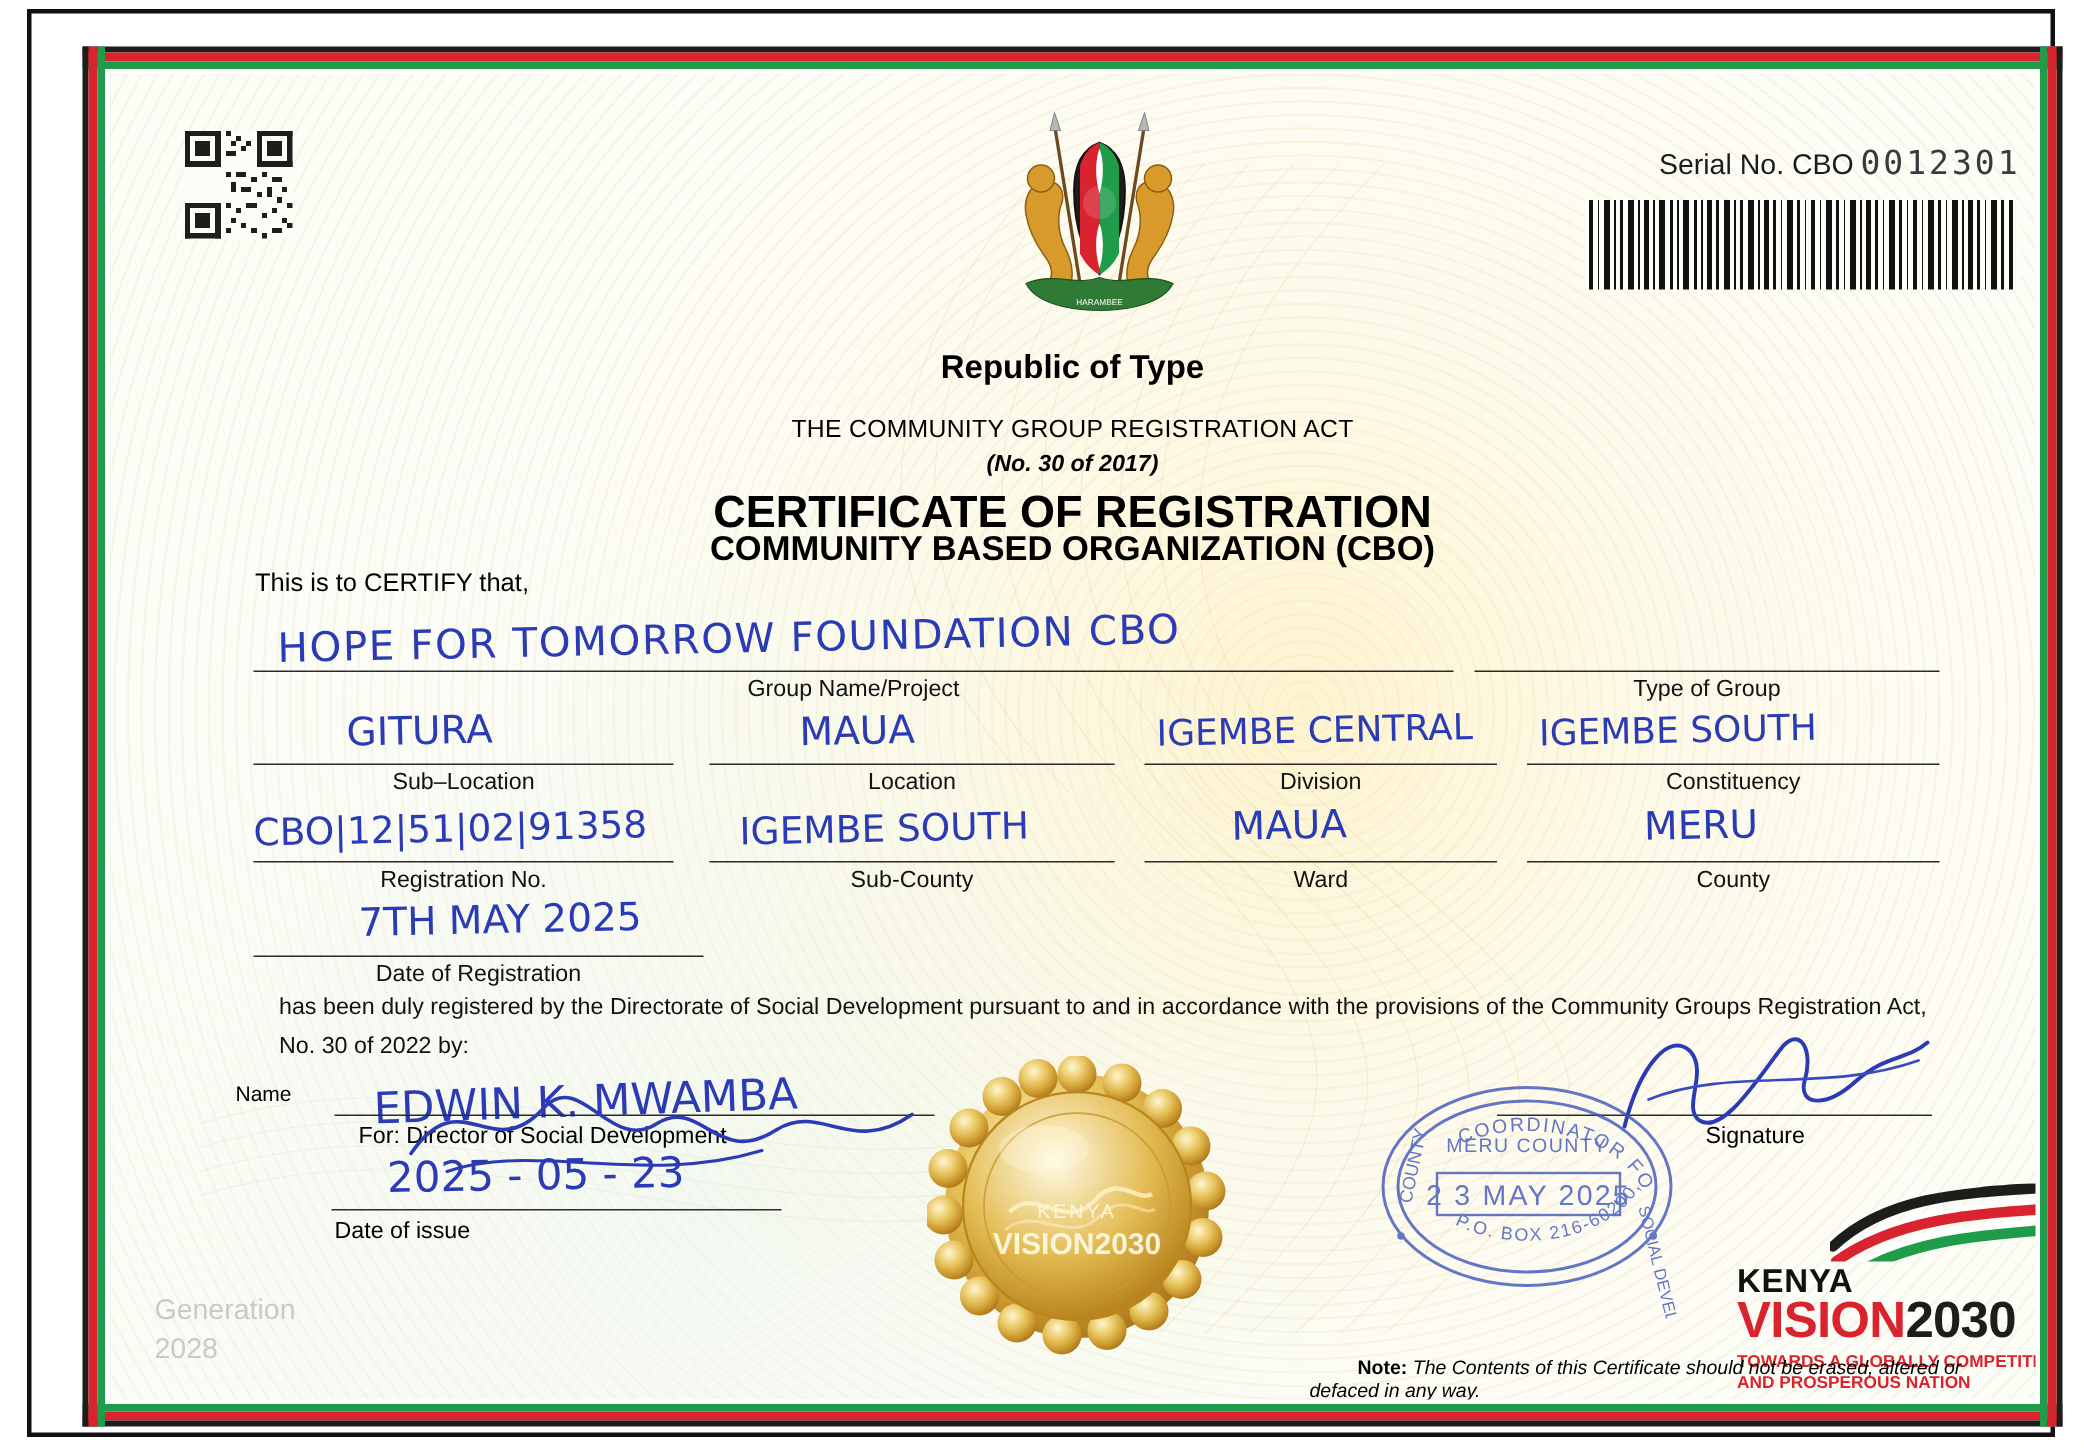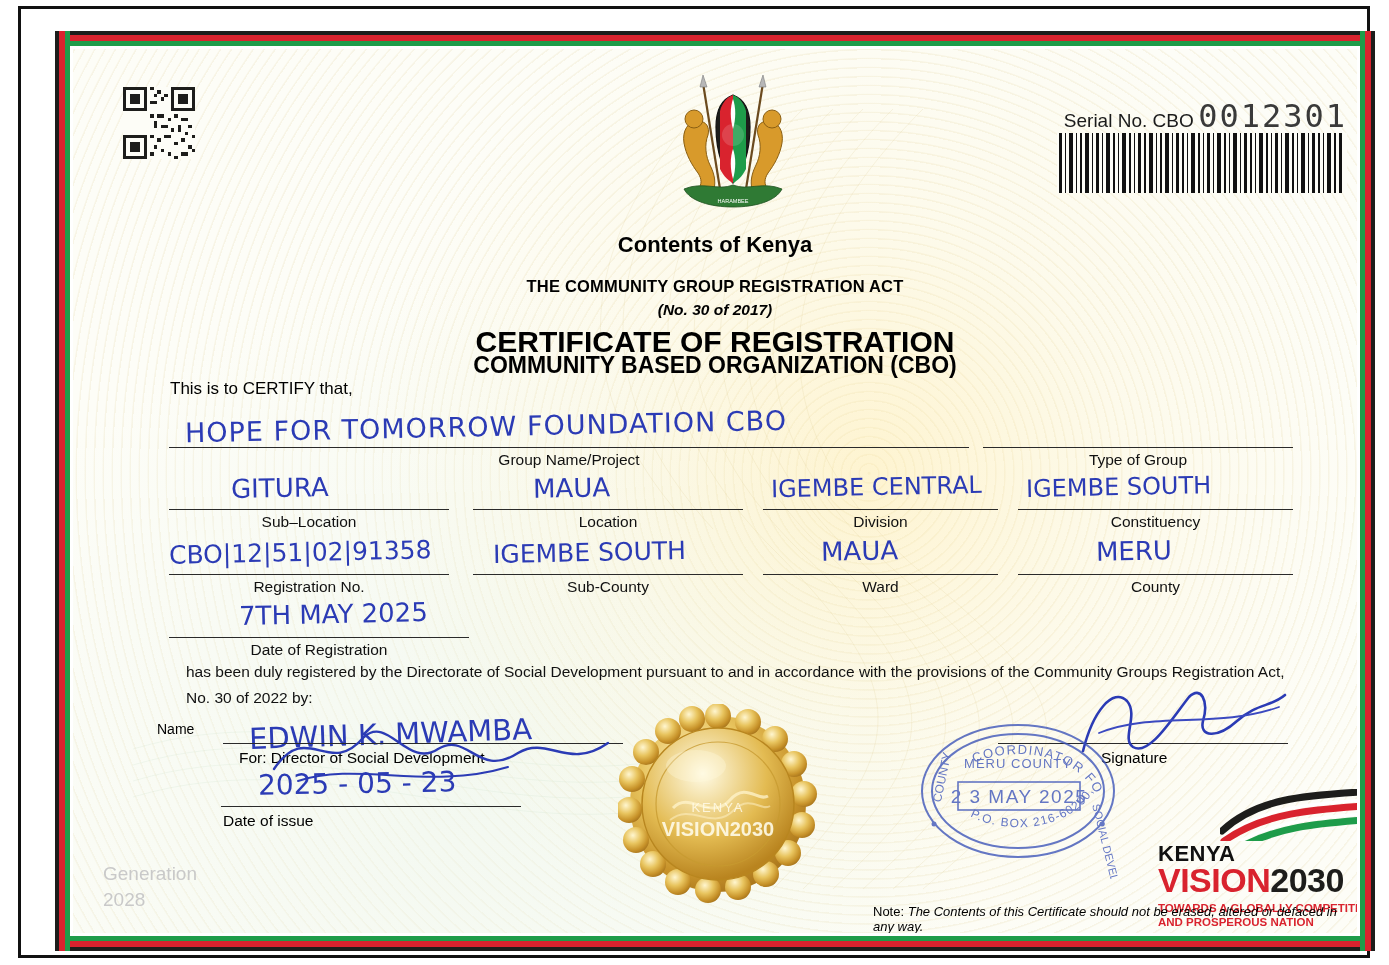--- a/index.html
+++ b/index.html
@@ -51,27 +51,27 @@
 
   
   #qr { position:absolute; left:50px; top:38px; width:72px; height:72px; }
   #coat { position:absolute; left:585px; top:20px; width:150px; height:150px; }
   #serial-wrap {
     position:absolute; right:10px; top:48px; text-align:right;
   }
   #serial-label { font-size:19px; color:#1b1b1b; }
   #serial-number {
     font-family:"DejaVu Sans Mono", monospace;
-    font-size:32px; letter-spacing:2px; color:#3a3a3a;
+    font-size:22px; letter-spacing:2px; color:#3a3a3a;
   }
   #barcode { position:absolute; right:10px; top:84px; width:290px; height:60px; }
 
   .ctr { text-align:center; }
   #rok { position:absolute; top:183px; left:0; width:100%; font-size:22px; font-weight:bold; }
-  #act { position:absolute; top:228px; left:0; width:100%; font-size:16.5px; font-weight:bold; letter-spacing:.2px; }
+  #act { position:absolute; top:228px; left:0; width:100%; font-size:16.5px; font-weight:normal; letter-spacing:.2px; }
   #actno { position:absolute; top:252px; left:0; width:100%; font-size:15.5px; font-weight:bold; font-style:italic; }
   #t1 { position:absolute; top:276px; left:0; width:100%; font-size:30px; font-weight:bold; }
   #t2 { position:absolute; top:303px; left:0; width:100%; font-size:23px; font-weight:bold; }
 
   #certify { position:absolute; left:97px; top:330px; font-size:17px; }
 
   
   .field { position:absolute; }
   .field .rule {
     border-bottom:1.3px solid #2a2a2a;
@@ -94,21 +94,21 @@
   
   #para {
     position:absolute; left:113px; top:610px; width:1110px;
     font-size:15.5px; line-height:26px; color:#111;
   }
   #name-lbl { position:absolute; left:84px; top:672px; font-size:14px; }
   #name-rule { position:absolute; left:150px; top:694px; width:400px; border-bottom:1.3px solid #2a2a2a; }
   #fordir { position:absolute; left:166px; top:700px; font-size:15.5px; }
 
   #sig-rule { position:absolute; left:925px; top:694px; width:290px; border-bottom:1.3px solid #2a2a2a; }
-  #sig-lbl { position:absolute; left:1028px; top:700px; font-size:15.5px; }
+  #sig-lbl { position:absolute; left:1028px; top:700px; font-size:15.5px;padding-left:36px; }
 
   #doi-rule { position:absolute; left:148px; top:757px; width:300px; border-bottom:1.3px solid #2a2a2a; }
   #doi-lbl { position:absolute; left:150px; top:763px; font-size:15.5px; }
 
   
   #gen { position:absolute; left:30px; top:812px; font-size:19px; color:#c9c9c9; line-height:26px; }
 
   
   #seal { position:absolute; left:545px; top:655px; width:200px; height:200px; }
 
@@ -117,21 +117,21 @@
 
   
   #v2030 { position:absolute; left:1085px; top:740px; width:225px; height:125px; }
   #v2030 .flag { position:absolute; left:62px; top:0; width:160px; height:52px; }
   #v2030 .kenya { position:absolute; left:0; top:52px; font-size:22px; font-weight:bold; color:#111; letter-spacing:.5px; }
   #v2030 .vis { position:absolute; left:0; top:72px; font-size:34px; font-weight:bold; color:#d9232e; letter-spacing:-.5px; }
   #v2030 .num { color:#1d1d1b; }
   #v2030 .tag { position:absolute; left:0; top:112px; font-size:11.5px; font-weight:bold; color:#d9232e; line-height:14px; white-space:nowrap; }
 
   #note { position:absolute; left:800px; top:855px; font-size:13px; }
-  #note b { font-weight:normal; }
+  #note b { font-weight:bold;margin-left:32px; }
   #note i { font-style:italic; }
 
   
   .sealtxt { font-family:"Liberation Sans", sans-serif; }
 </style>
 </head>
 <body>
 
 <div id="cert-outer">
   <div id="black-border">
@@ -320,21 +320,21 @@
             <rect x="255" y="0" width="3" height="60"></rect>
               <rect x="261" y="0" width="2" height="60"></rect>
             <rect x="266" y="0" width="1" height="60"></rect>
               <rect x="270" y="0" width="4" height="60"></rect>
             <rect x="277" y="0" width="2" height="60"></rect>
               <rect x="282" y="0" width="3" height="60"></rect>
           </g>
         </svg>
       </div>
 
-      <div id="rok" class="ctr">Contents of Kenya</div>
+      <div id="rok" class="ctr">Republic of Type</div>
       <div id="act" class="ctr">THE COMMUNITY GROUP REGISTRATION ACT</div>
       <div id="actno" class="ctr">(No. 30 of 2017)</div>
       <div id="t1" class="ctr">CERTIFICATE OF REGISTRATION</div>
       <div id="t2" class="ctr">COMMUNITY BASED ORGANIZATION (CBO)</div>
 
       <div id="certify">This is to CERTIFY that,</div>
 
       <div class="field" style="left:96px; top:340px; width:800px;">
         <div class="hw" style="left:16px; top:22px; font-size:27px; letter-spacing:1px;">HOPE FOR TOMORROW FOUNDATION   CBO</div>
         <div class="rule" style="margin-top:58px; width:800px;"></div>

